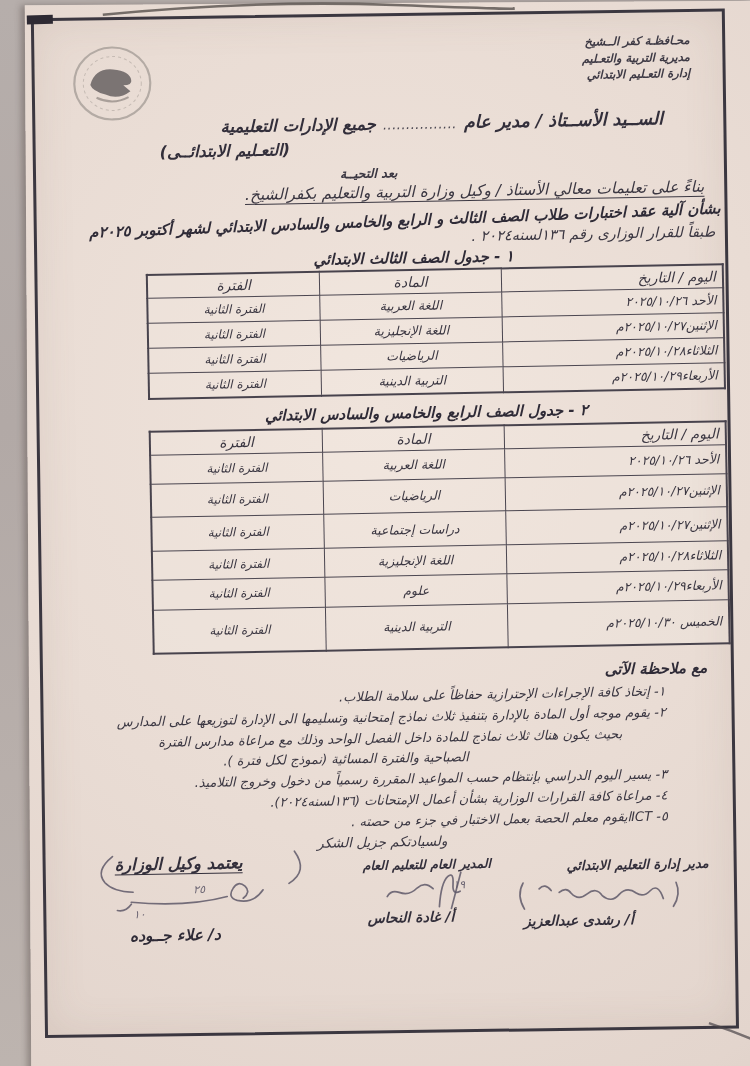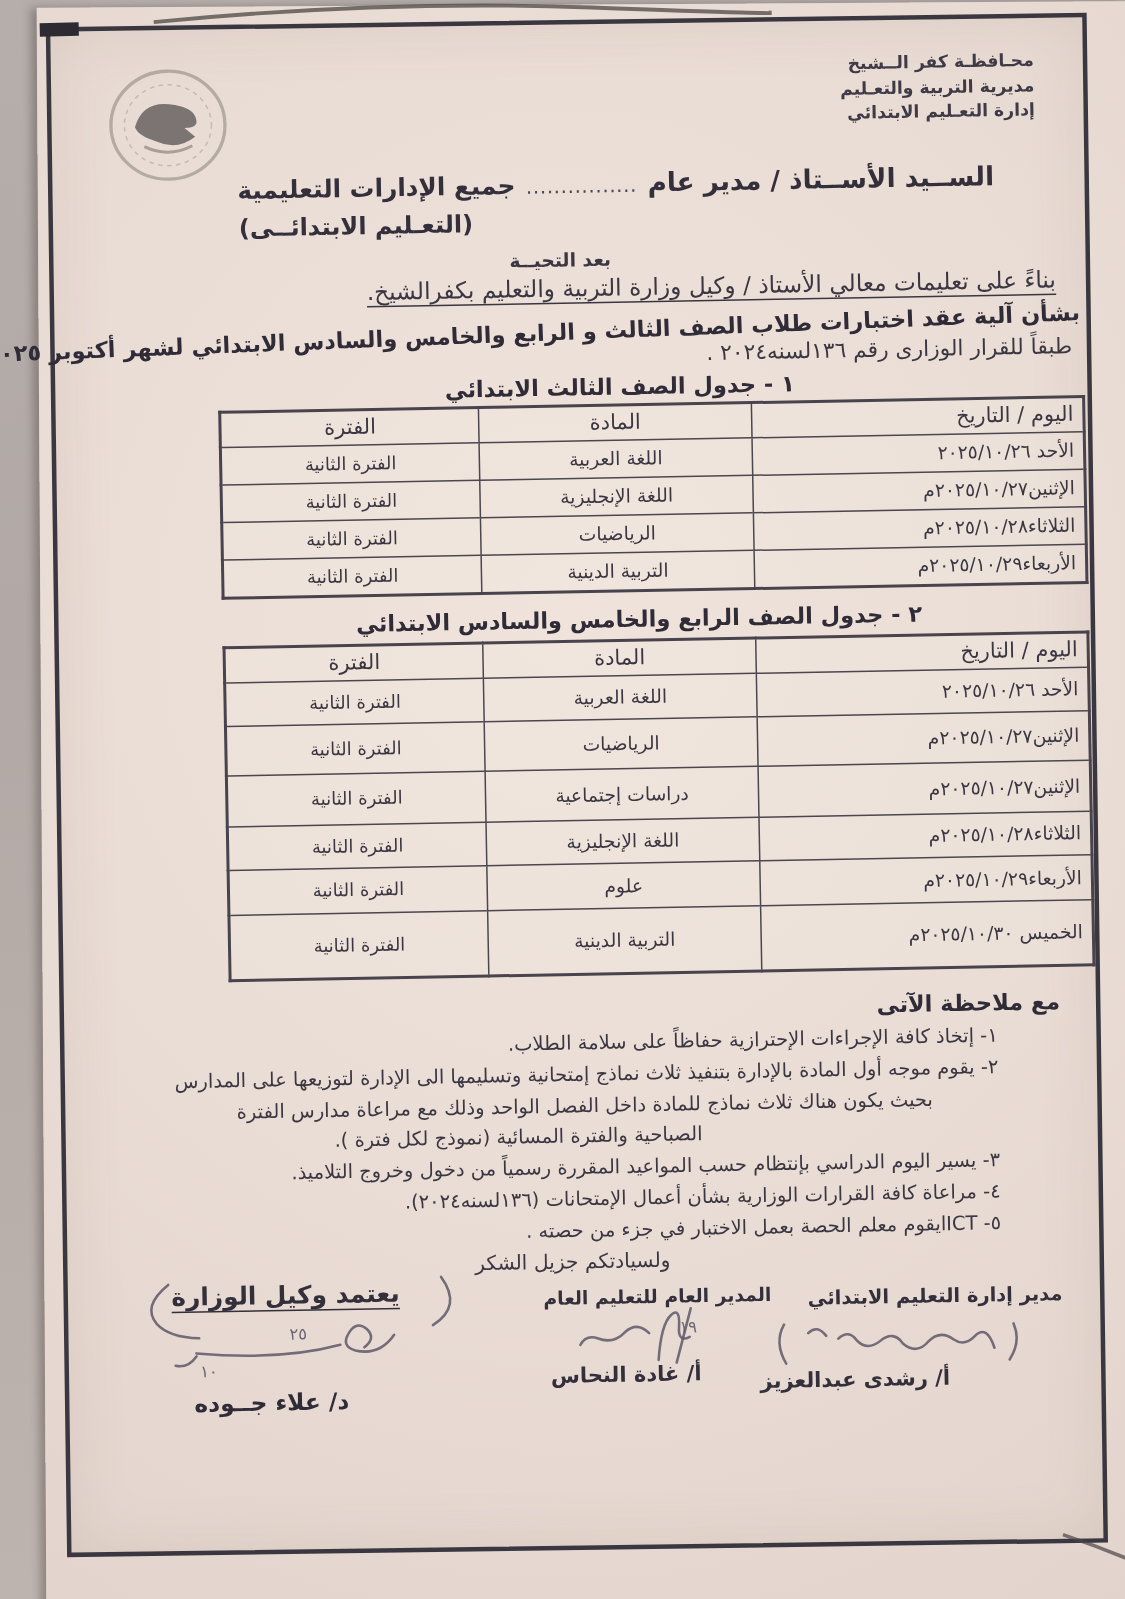--- a/index.html
+++ b/index.html
@@ -1,21 +1,21 @@
 <!DOCTYPE html>
 <html lang="ar" dir="rtl"><head>
 <meta charset="utf-8">
 <style>
   html,body{margin:0;padding:0;}
   body{
     width:750px;height:1066px;overflow:hidden;position:relative;
     background:#aFa7a4;
     font-family:"DejaVu Sans",sans-serif;
   }
-  .canvas{position:absolute;inset:0;background:linear-gradient(180deg,#b6aeab 0%,#b2a9a6 40%,#bdb4af 100%);}
+  .canvas{position:absolute;inset:0;background:linear-gradient(180deg,#b6aeab 0%,#b2a9a6 40%,#bdb4af 100%);font-style:italic;}
   
   .paper{
     position:absolute;left:28px;top:3px;width:726px;height:1068px;
     background:radial-gradient(120% 90% at 48% 38%, #efe3db 0%, #e9dcd4 45%, #e3d5cd 78%, #d9cbc3 100%);
     transform:rotate(-0.35deg);transform-origin:50% 50%;
     box-shadow:-4px 0 6px rgba(60,50,45,.35);
   }
   .paper-top-edge{position:absolute;left:70px;top:-2px;width:420px;height:14px;}
   
   .frame{

